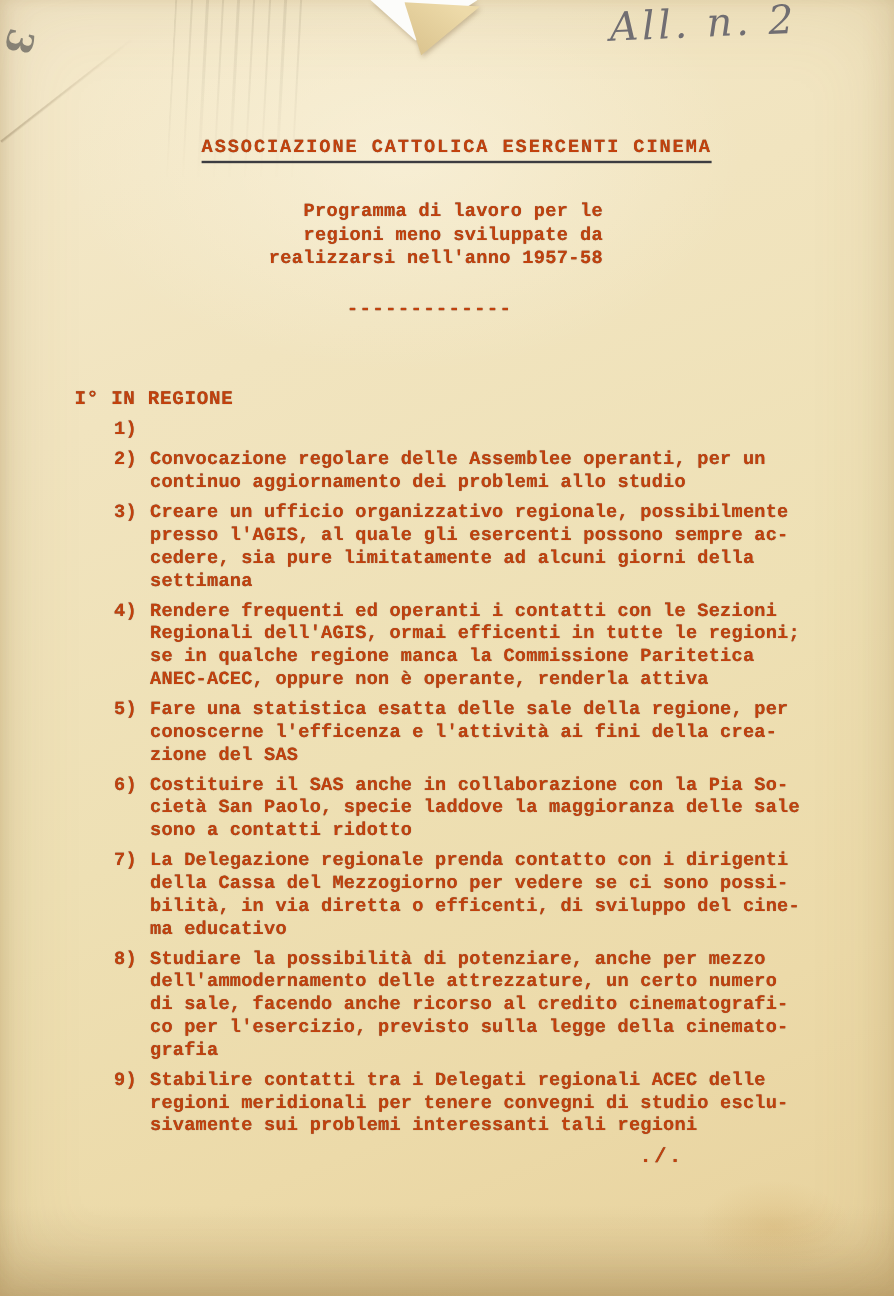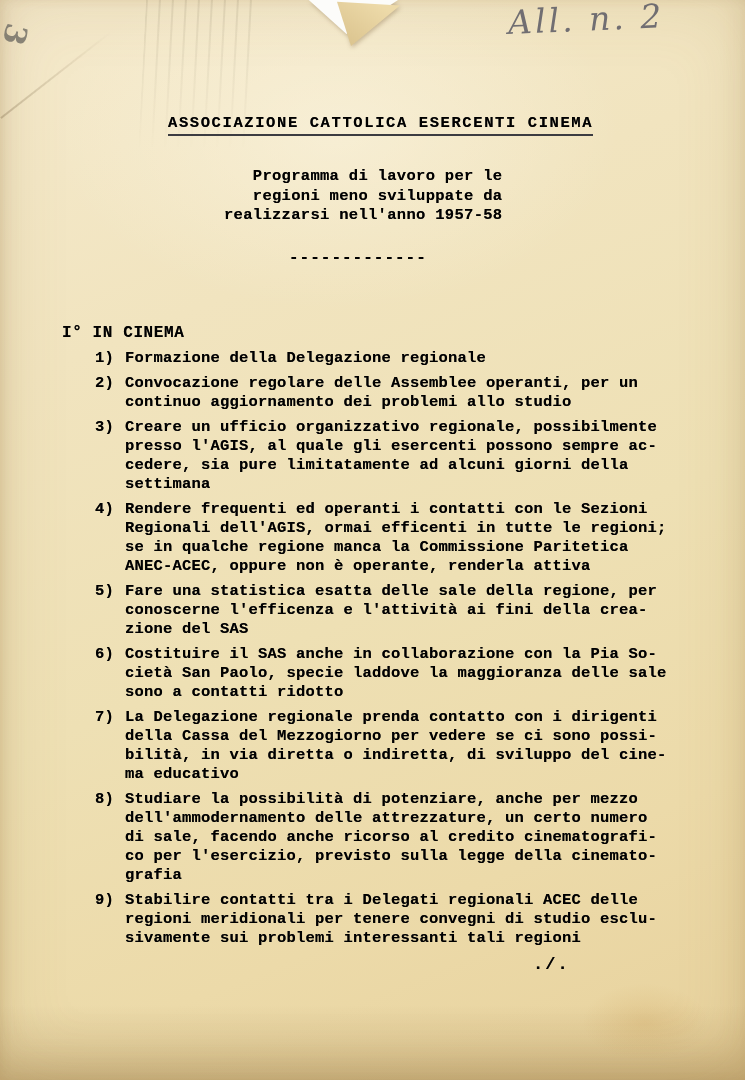--- a/index.html
+++ b/index.html
@@ -41,21 +41,21 @@
   }
   .corner-scribble{
     position:absolute;left:6px;top:16px;color:#6f6c64;font-size:30px;font-weight:bold;
     font-family:"DejaVu Serif",serif;transform:rotate(104deg);opacity:.8;letter-spacing:-2px;
   }
   .handwriting{
     position:absolute;left:508px;top:-2px;width:230px;
     font-family:"DejaVu Serif",serif;font-style:italic;
     font-size:33px;color:#605f68;letter-spacing:3px;transform:rotate(-2.5deg);opacity:.88;
   }
-  .ink{color:#000000;text-shadow:0 0 .6px rgba(45,45,50,.75);}
+  .ink{color:#c2410c;text-shadow:0 0 .6px rgba(45,45,50,.75);}
   .title{
     position:absolute;left:168px;top:114px;font-size:15.5px;font-weight:bold;
     letter-spacing:1.6px;border-bottom:2.5px solid #3c3c41;padding-bottom:2px;
   }
   .subtitle{
     position:absolute;left:224px;top:167px;font-size:15.5px;line-height:19.5px;
     white-space:pre-line;letter-spacing:.3px;font-weight:bold;text-align:right;
   }
   .divider{
     position:absolute;left:289px;top:249px;font-size:16px;font-weight:bold;letter-spacing:1px;
@@ -91,26 +91,25 @@
 <div class="handwriting">All. n. 2</div>
 
 <div class="title ink">ASSOCIAZIONE CATTOLICA ESERCENTI CINEMA</div>
 
 <div class="subtitle ink">Programma di lavoro per le
 regioni meno sviluppate da
 realizzarsi nell'anno 1957-58</div>
 
 <div class="divider ink">-------------</div>
 
-<div class="section-heading ink">I° IN CINEMA</div>
+<div class="section-heading ink">I° IN REGIONE</div>
 
 <div class="items ink">
   <div class="item">
     <span class="num">1)</span>
-    <span class="txt">Formazione della Delegazione regionale</span>
   </div>
   <div class="item">
     <span class="num">2)</span>
     <span class="txt">Convocazione regolare delle Assemblee operanti, per un
 continuo aggiornamento dei problemi allo studio</span>
   </div>
   <div class="item">
     <span class="num">3)</span>
     <span class="txt">Creare un ufficio organizzativo regionale, possibilmente
 presso l'AGIS, al quale gli esercenti possono sempre ac-
@@ -133,21 +132,21 @@
   <div class="item">
     <span class="num">6)</span>
     <span class="txt">Costituire il SAS anche in collaborazione con la Pia So-
 cietà San Paolo, specie laddove la maggioranza delle sale
 sono a contatti ridotto</span>
   </div>
   <div class="item">
     <span class="num">7)</span>
     <span class="txt">La Delegazione regionale prenda contatto con i dirigenti
 della Cassa del Mezzogiorno per vedere se ci sono possi-
-bilità, in via diretta o indiretta, di sviluppo del cine-
+bilità, in via diretta o efficenti, di sviluppo del cine-
 ma educativo</span>
   </div>
   <div class="item">
     <span class="num">8)</span>
     <span class="txt">Studiare la possibilità di potenziare, anche per mezzo
 dell'ammodernamento delle attrezzature, un certo numero
 di sale, facendo anche ricorso al credito cinematografi-
 co per l'esercizio, previsto sulla legge della cinemato-
 grafia</span>
   </div>

